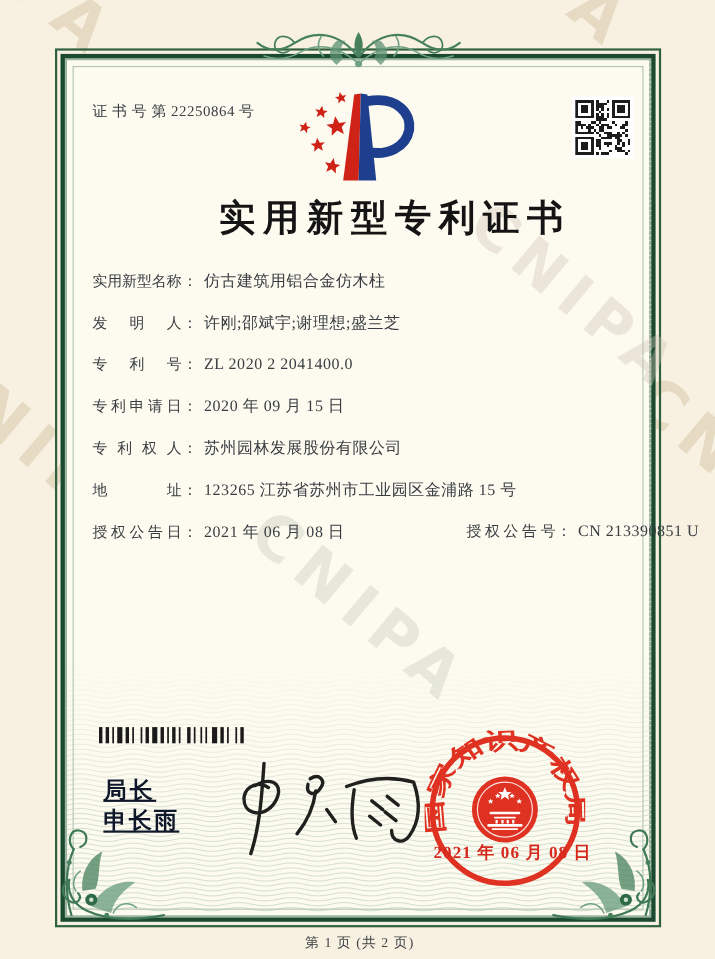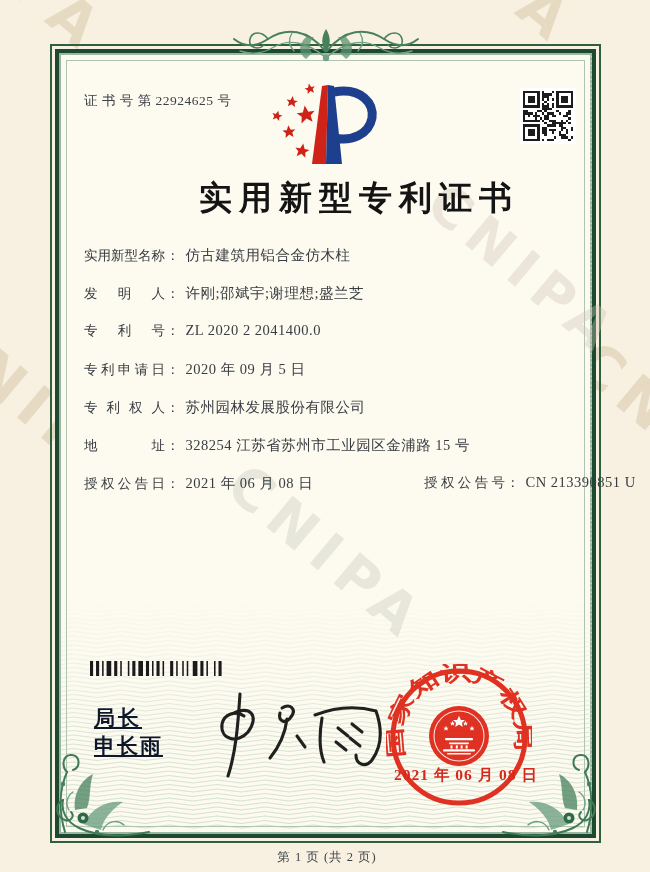--- a/index.html
+++ b/index.html
@@ -310,21 +310,21 @@
       <path d="M22,70 C20,54 28,40 40,34 C36,46 38,58 34,68 Z" fill="#47805c" stroke="none" opacity=".75"></path>
       <circle cx="30" cy="78" r="5.5" fill="#2f6a47" stroke="none"></circle>
       <circle cx="30" cy="78" r="2" fill="#cfe3d2" stroke="none"></circle>
       <circle cx="44" cy="92" r="2.2" fill="#47805c" stroke="none"></circle>
       <circle cx="10" cy="44" r="2.2" fill="#47805c" stroke="none"></circle>
     </g>
   </svg>
 
   <div class="content">
 
-    <div class="cert-no">证 书 号 第 22924625 号</div>
+    <div class="cert-no">证 书 号 第 22250864 号</div>
 
     <svg class="logo" width="132" height="96" viewBox="0 0 132 96">
       <defs>
         <path id="rstar" d="M0,-10 L2.93,-3.08 9.52,-3.08 4.75,1.18 5.88,8.08 0,3.83 -5.88,8.08 -4.75,1.18 -9.52,-3.08 -2.93,-3.08 Z" fill="#cf2318"></path>
       </defs>
       <use href="#rstar" transform="translate(48,15) scale(.55) rotate(-12)"></use>
       <use href="#rstar" transform="translate(30,28) scale(.6) rotate(8)"></use>
       <use href="#rstar" transform="translate(44,41) scale(.95) rotate(-8)"></use>
       <use href="#rstar" transform="translate(15,42) scale(.55) rotate(14)"></use>
       <use href="#rstar" transform="translate(27,58) scale(.68) rotate(-6)"></use>
@@ -477,27 +477,27 @@
       <div class="field-row">
         <span class="flabel">实用新型名称</span><span class="colon">：</span><span class="fvalue">仿古建筑用铝合金仿木柱</span>
       </div>
       <div class="field-row">
         <span class="flabel">发明人</span><span class="colon">：</span><span class="fvalue">许刚;邵斌宇;谢理想;盛兰芝</span>
       </div>
       <div class="field-row">
         <span class="flabel">专利号</span><span class="colon">：</span><span class="fvalue">ZL 2020 2 2041400.0</span>
       </div>
       <div class="field-row">
-        <span class="flabel">专利申请日</span><span class="colon">：</span><span class="fvalue">2020 年 09 月 5 日</span>
+        <span class="flabel">专利申请日</span><span class="colon">：</span><span class="fvalue">2020 年 09 月 15 日</span>
       </div>
       <div class="field-row">
         <span class="flabel">专利权人</span><span class="colon">：</span><span class="fvalue">苏州园林发展股份有限公司</span>
       </div>
       <div class="field-row">
-        <span class="flabel">地址</span><span class="colon">：</span><span class="fvalue">328254 江苏省苏州市工业园区金浦路 15 号</span>
+        <span class="flabel">地址</span><span class="colon">：</span><span class="fvalue">123265 江苏省苏州市工业园区金浦路 15 号</span>
       </div>
       <div class="field-row">
         <span><span class="flabel">授权公告日</span><span class="colon">：</span><span class="fvalue">2021 年 06 月 08 日</span></span>
         <span class="grant-right"><span class="flabel">授权公告号</span><span class="colon">：</span><span class="fvalue">CN 213390851 U</span></span>
       </div>
     </div>
 
     <div class="paras">
     </div>
 

